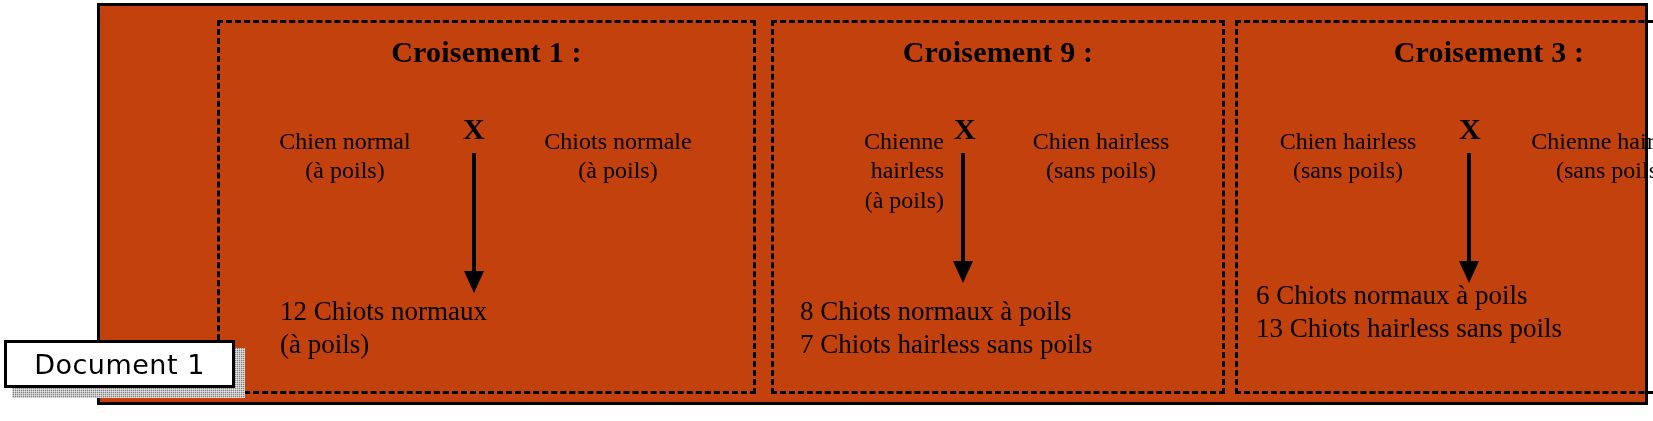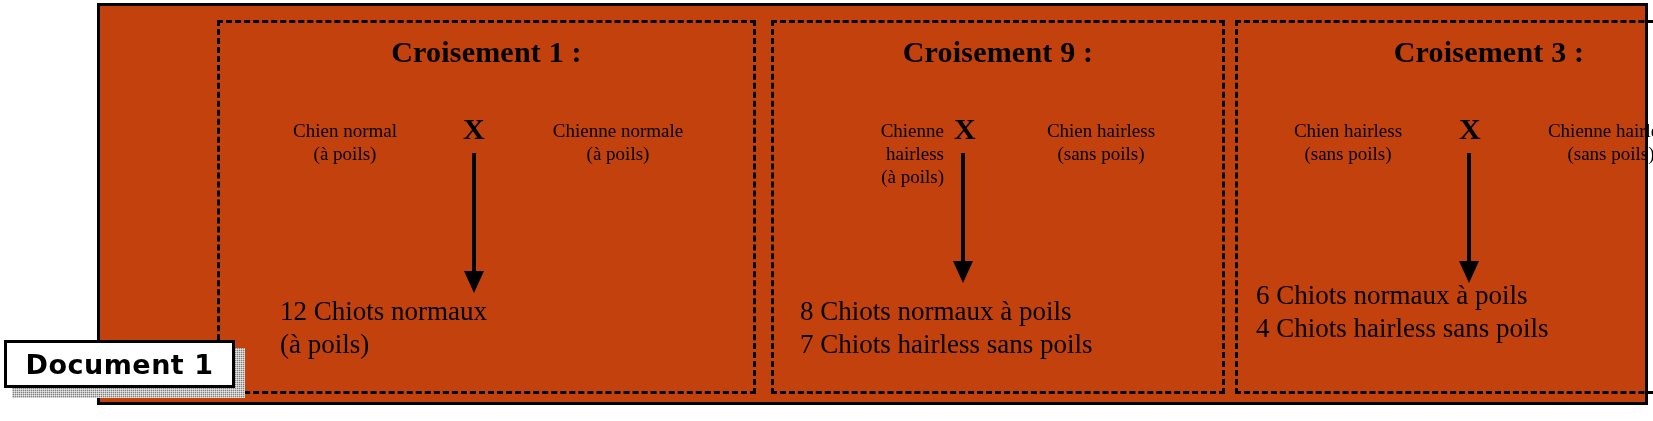--- a/index.html
+++ b/index.html
@@ -57,22 +57,22 @@
   
   .parents {
     position: absolute;
     top: 88px;
     left: 0;
     right: 0;
     height: 130px;
   }
   .parent {
     position: absolute;
-    top: 8px;
-    font-size: 19px;
+    top: 16px;
+    font-size: 24px;
     line-height: 1.22;
     white-space: nowrap;
   }
   .parent .l1 { display: block; }
   .parent .l2 { display: block; }
   .parent .l3 { display: block; }
   .center-lines { text-align: center; }
 
   .cross-x {
     position: absolute;
@@ -143,21 +143,21 @@
     height: 48px;
     background: #ffffff;
     border: 3px solid #000000;
     box-sizing: border-box;
     display: flex;
     align-items: center;
     justify-content: center;
   }
   #doc-label-text {
     font-family: "DejaVu Sans", "Liberation Sans", sans-serif;
-    font-weight: bold;
+    font-weight: normal;
     font-size: 27px;
     letter-spacing: 0.5px;
     color: #000000;
     white-space: nowrap;
   }
 </style>
 </head>
 <body>
 
 <div id="outer-frame">
@@ -169,21 +169,21 @@
     <div class="parents">
 
       <div class="parent center-lines" style="left:20px; width:210px;">
         <span class="l1">Chien normal</span>
         <span class="l2">(à poils)</span>
       </div>
 
       <div class="cross-x" style="left:243px;">X</div>
 
       <div class="parent center-lines" style="left:278px; width:240px;">
-        <span class="l1">Chienne normale</span>
+        <span class="l1">Chiots normale</span>
         <span class="l2">(à poils)</span>
       </div>
     </div>
 
     <div class="arrow" style="left:254px; top:130px; height:140px;">
       <div class="shaft" style="height:118px;"></div>
       <div class="head" style="top:118px;"></div>
     </div>
 
     <div class="offspring centered" style="left:60px; top:272px; width:420px;">
@@ -242,21 +242,21 @@
       </div>
     </div>
 
     <div class="arrow" style="left:231px; top:130px; height:130px;">
       <div class="shaft" style="height:108px;"></div>
       <div class="head" style="top:108px;"></div>
     </div>
 
     <div class="offspring" style="left:18px; top:256px; text-align:left;">
       <span class="ln">6 Chiots normaux à poils</span>
-      <span class="ln">4 Chiots hairless sans poils</span>
+      <span class="ln">13 Chiots hairless sans poils</span>
     </div>
   </div>
 
 </div>
 
 <div id="doc-label-wrap">
   <div id="doc-label-shadow"></div>
   <div id="doc-label-box">
     <span id="doc-label-text">Document 1</span>
   </div>

